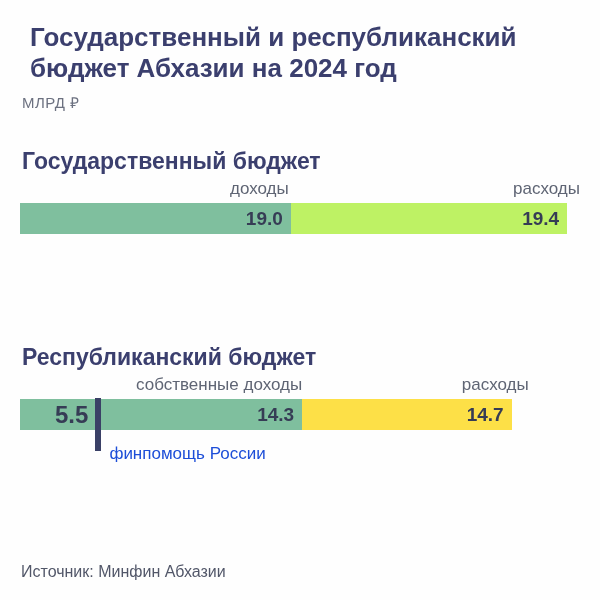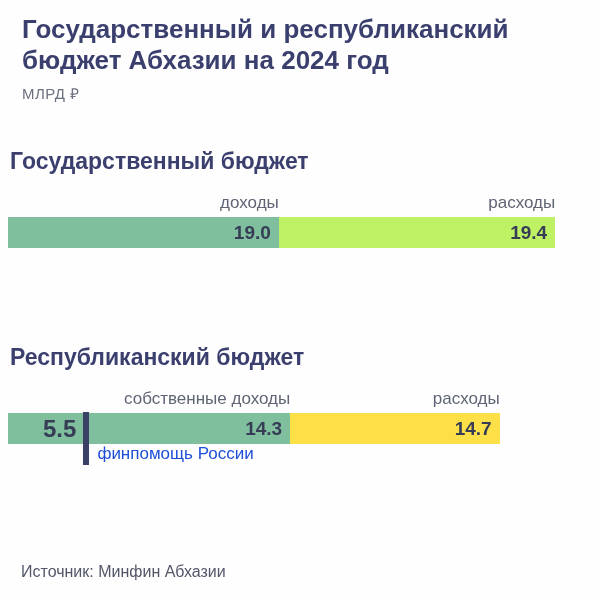--- a/index.html
+++ b/index.html
@@ -1,28 +1,28 @@
 <!DOCTYPE html>
 <html><head>
 <meta charset="utf-8">
 <style>
   html,body{margin:0;padding:0;background:#ffffff;}
   body{width:600px;height:600px;font-family:"Liberation Sans",sans-serif;}
   .canvas{position:relative;width:600px;height:600px;background:#fefefe;overflow:hidden;}
 
   header{position:absolute;left:22px;top:14px;}
-  h1{margin:0;font-size:26px;line-height:31px;font-weight:bold;color:#3b3f6e;}
+  h1{margin:8px;font-size:26px;line-height:31px;font-weight:bold;color:#3b3f6e;}
   .units{margin-top:7px;font-size:15px;color:#6c7180;letter-spacing:.5px;}
 
-  .chart{position:absolute;left:8px;width:560px;}
+  .chart{position:absolute;left:20px;width:560px;}
   #chart1{top:148px;}
   #chart2{top:344px;}
   h2{margin:0 0 0 2px;font-size:23px;line-height:27px;font-weight:bold;color:#3b3f6e;}
 
-  .labels{display:flex;margin-top:18px;}
+  .labels{display:flex;margin-top:4px;gap:17px;}
   .labels .lbl{font-size:17px;line-height:20px;color:#5f6574;text-align:right;box-sizing:border-box;}
 
   .bar{display:flex;margin-top:4px;height:33px;}
   .seg{position:relative;height:31px;box-sizing:border-box;text-align:right;
        padding-right:8px;font-weight:bold;font-size:19px;line-height:31px;color:#363c55;}
 
   .subval{position:absolute;left:0;top:0;height:31px;box-sizing:border-box;
           padding-right:10px;text-align:right;font-weight:bold;font-size:24px;
           line-height:31px;color:#363c55;}
   .divider{position:absolute;top:-1px;height:53px;width:6px;background:#3a4066;z-index:2;}

